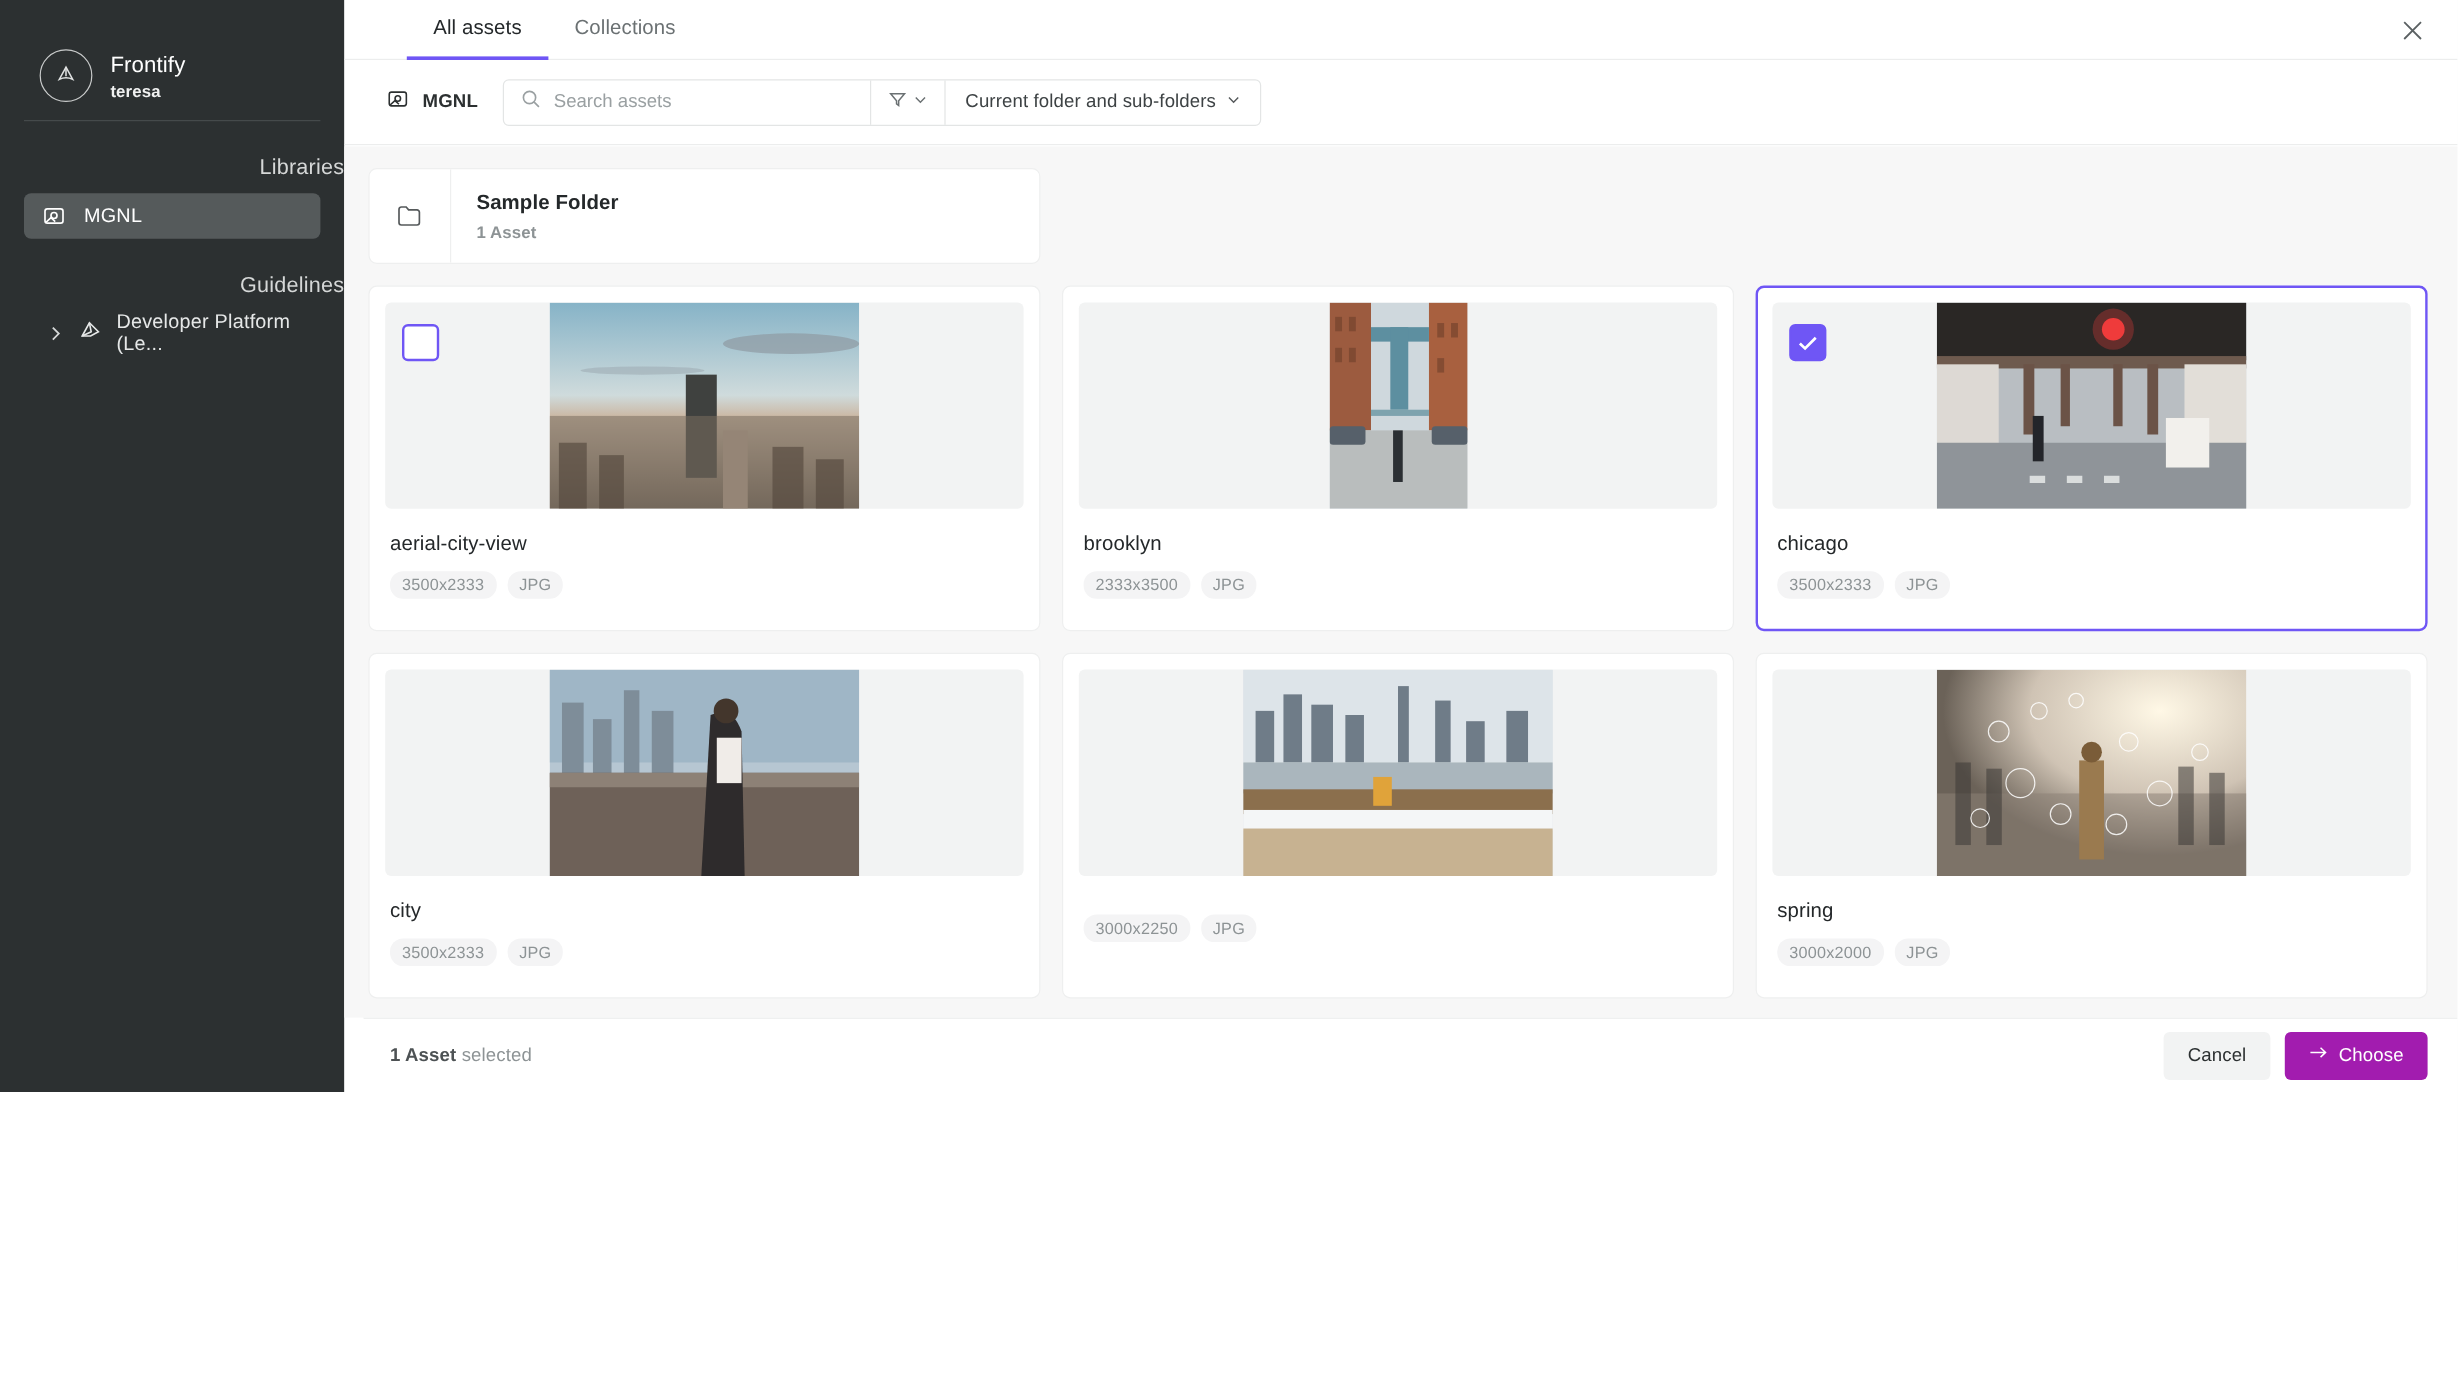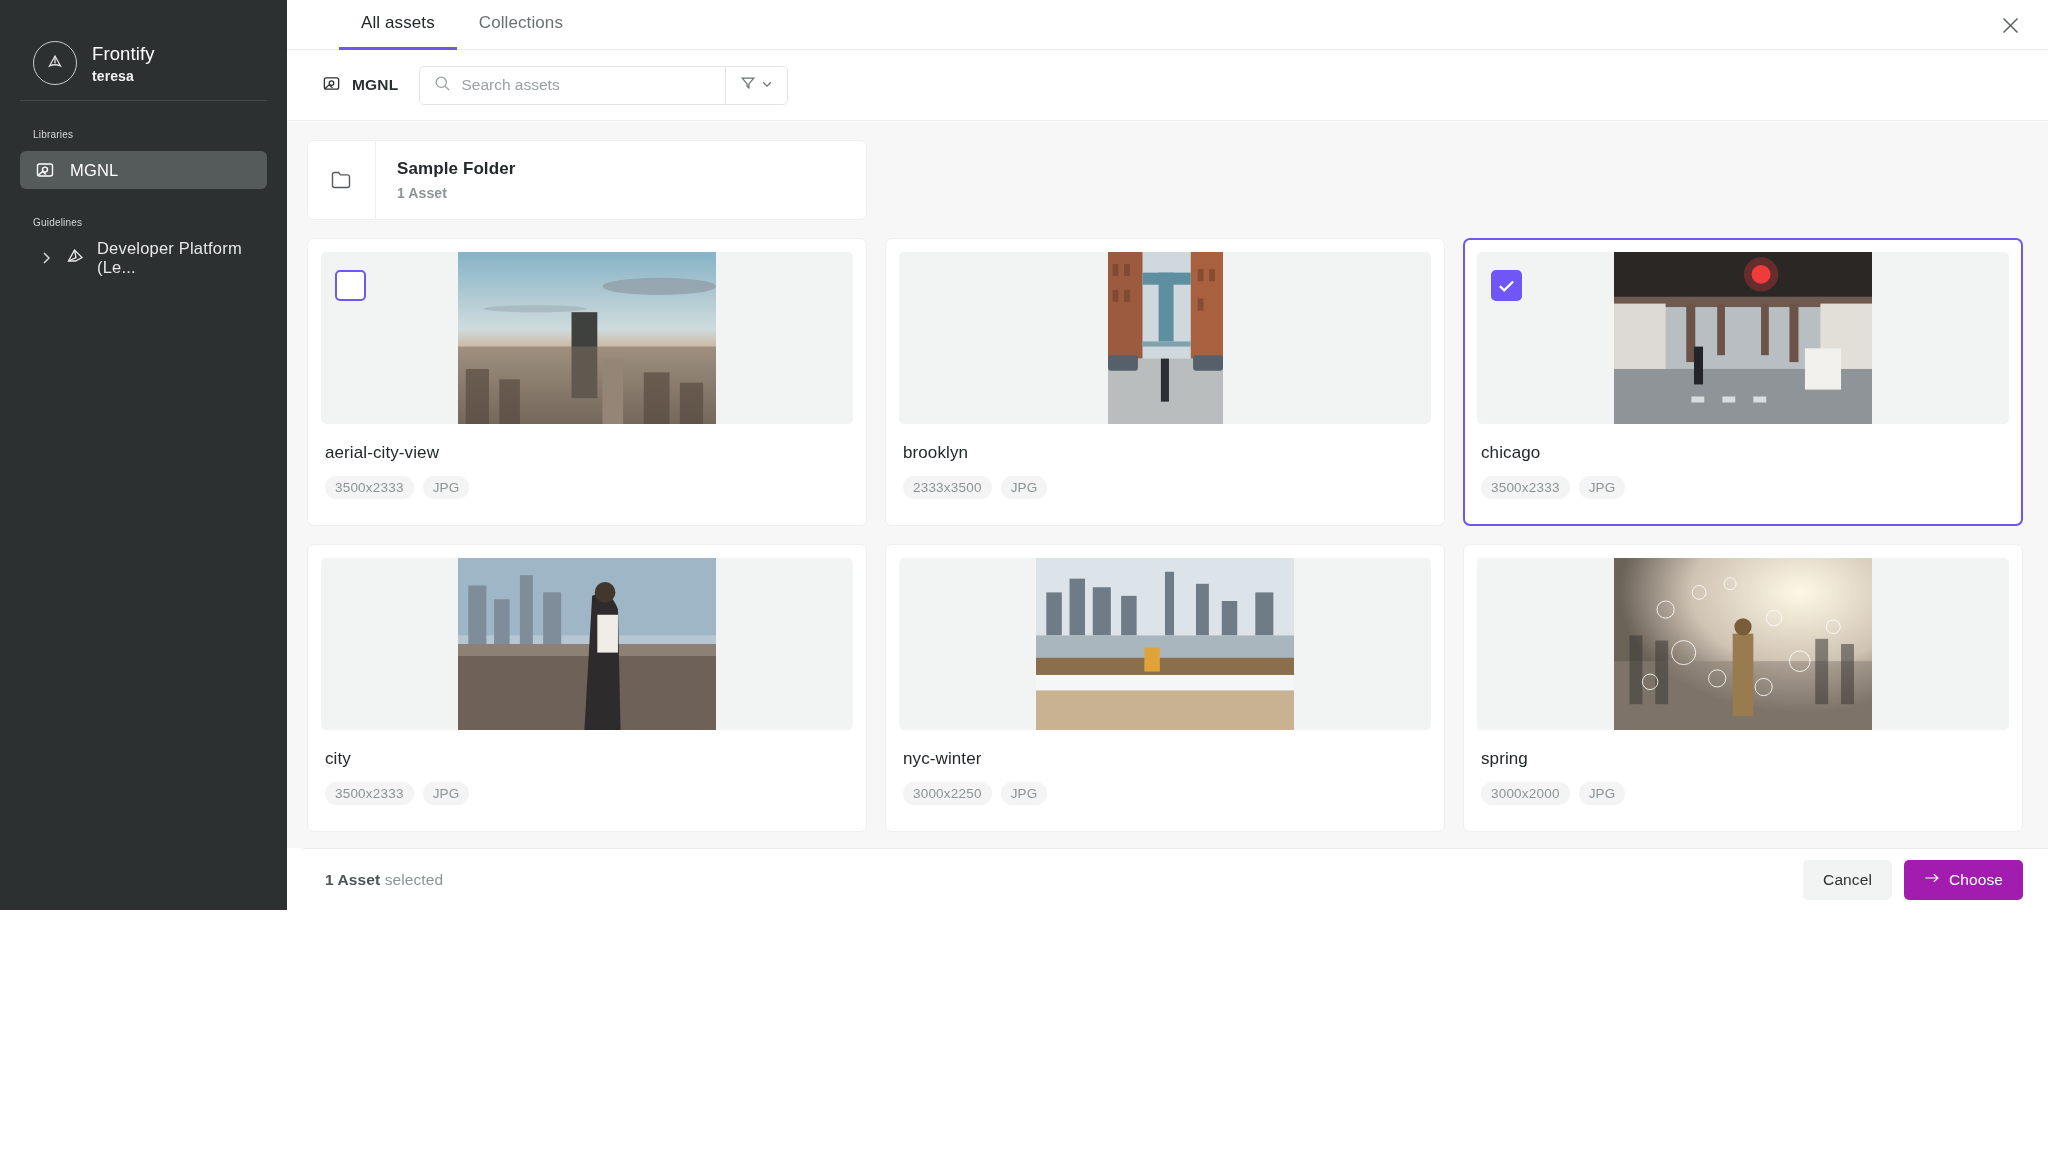--- a/index.html
+++ b/index.html
@@ -22,21 +22,21 @@
   .brand-logo {
     width: 44px; height: 44px; border-radius: 50%;
     border: 1.6px solid #c9cbcb;
     display: flex; align-items: center; justify-content: center; flex: 0 0 auto;
   }
   .brand-text { display: flex; flex-direction: column; gap: 3px; }
   .brand-name { font-size: 18.5px; font-weight: 400; letter-spacing: .1px; color: #fff; }
   .brand-user { font-size: 14px; font-weight: 700; color: #f0f1f1; letter-spacing: .1px; }
   .side-div { height:1px; background: #454a4b; margin: 4px 20px 0 20px; }
 
-  .side-section { font-size: 10px; color: #d5d7d7; padding: 28px 0 11px 33px; letter-spacing:.2px; }
+  .side-section { font-size: 18px; color: #d5d7d7; padding: 28px 0 11px 33px; letter-spacing:.2px;text-align:right; }
   .side-item {
     display: flex; align-items: center; gap: 14px;
     margin: 0 20px; height: 38px; padding-left: 14px;
     border-radius: 6px; font-size: 16.5px; color: #ffffff; letter-spacing:.2px;
   }
   .side-item.active { background: #555a5b; }
   .side-item .ico { width: 22px; height: 22px; display:flex; align-items:center; justify-content:center; flex:0 0 auto;}
   .side-item-sub {
     display:flex; align-items:center; gap: 11px;
     padding-left: 22px; height: 38px; margin: 0 20px;
@@ -208,20 +208,28 @@
           <input type="text" placeholder="Search assets" style="">
         </div>
         <div class="filter-btn">
           <span>
             <svg width="16" height="16" viewBox="0 0 18 18" fill="none" stroke="#6b7173" stroke-width="1.4">
               <path d="M2.5 3.5 L15.5 3.5 L10 10 L10 14.5 L8 13 L8 10 Z"></path>
             </svg>
           </span>
           <span>
             <svg width="12" height="12" viewBox="0 0 14 14" fill="none" stroke="#6b7173" stroke-width="1.4">
+                <path d="M2.5 5 L7 9.5 L11.5 5"></path>
+              </svg>
+          </span>
+        </div>
+        <div class="scope-btn">
+          <span>Current folder and sub-folders</span>
+          <span>
+            <svg width="12" height="12" viewBox="0 0 14 14" fill="none" stroke="#55595b" stroke-width="1.4">
                 <path d="M2.5 5 L7 9.5 L11.5 5"></path>
               </svg>
           </span>
         </div>
       </div>
     </div>
 
     <div class="content">
 
       <div class="folder-card">
@@ -391,21 +399,20 @@
       </g>
       <rect x="0" y="77.4" width="258" height="25.8" fill="#aab6bd"></rect>
       <rect x="0" y="99.75999999999999" width="258" height="20.64" fill="#8b6f4d"></rect>
       <rect x="108.36" y="89.44" width="15.479999999999999" height="24.080000000000002" fill="#e0a33a"></rect>
       <rect x="0" y="116.96000000000001" width="258" height="17.2" fill="#f4f6f7"></rect>
       <rect x="0" y="132.44" width="258" height="39.56" fill="#c7b291"></rect>
                 </svg></div>
 
     </div>
     <div class="asset-meta">
-      <div class="asset-name">nyc-winter</div>
       <div class="badges">
         <span class="badge">3000x2250</span>
         <span class="badge">JPG</span>
       </div>
     </div>
           </div>
           <div class="asset-card">
     <div class="thumb-wrap">
       <div class="thumb"><svg width="258" height="172" viewBox="0 0 258 172">
       <defs>

